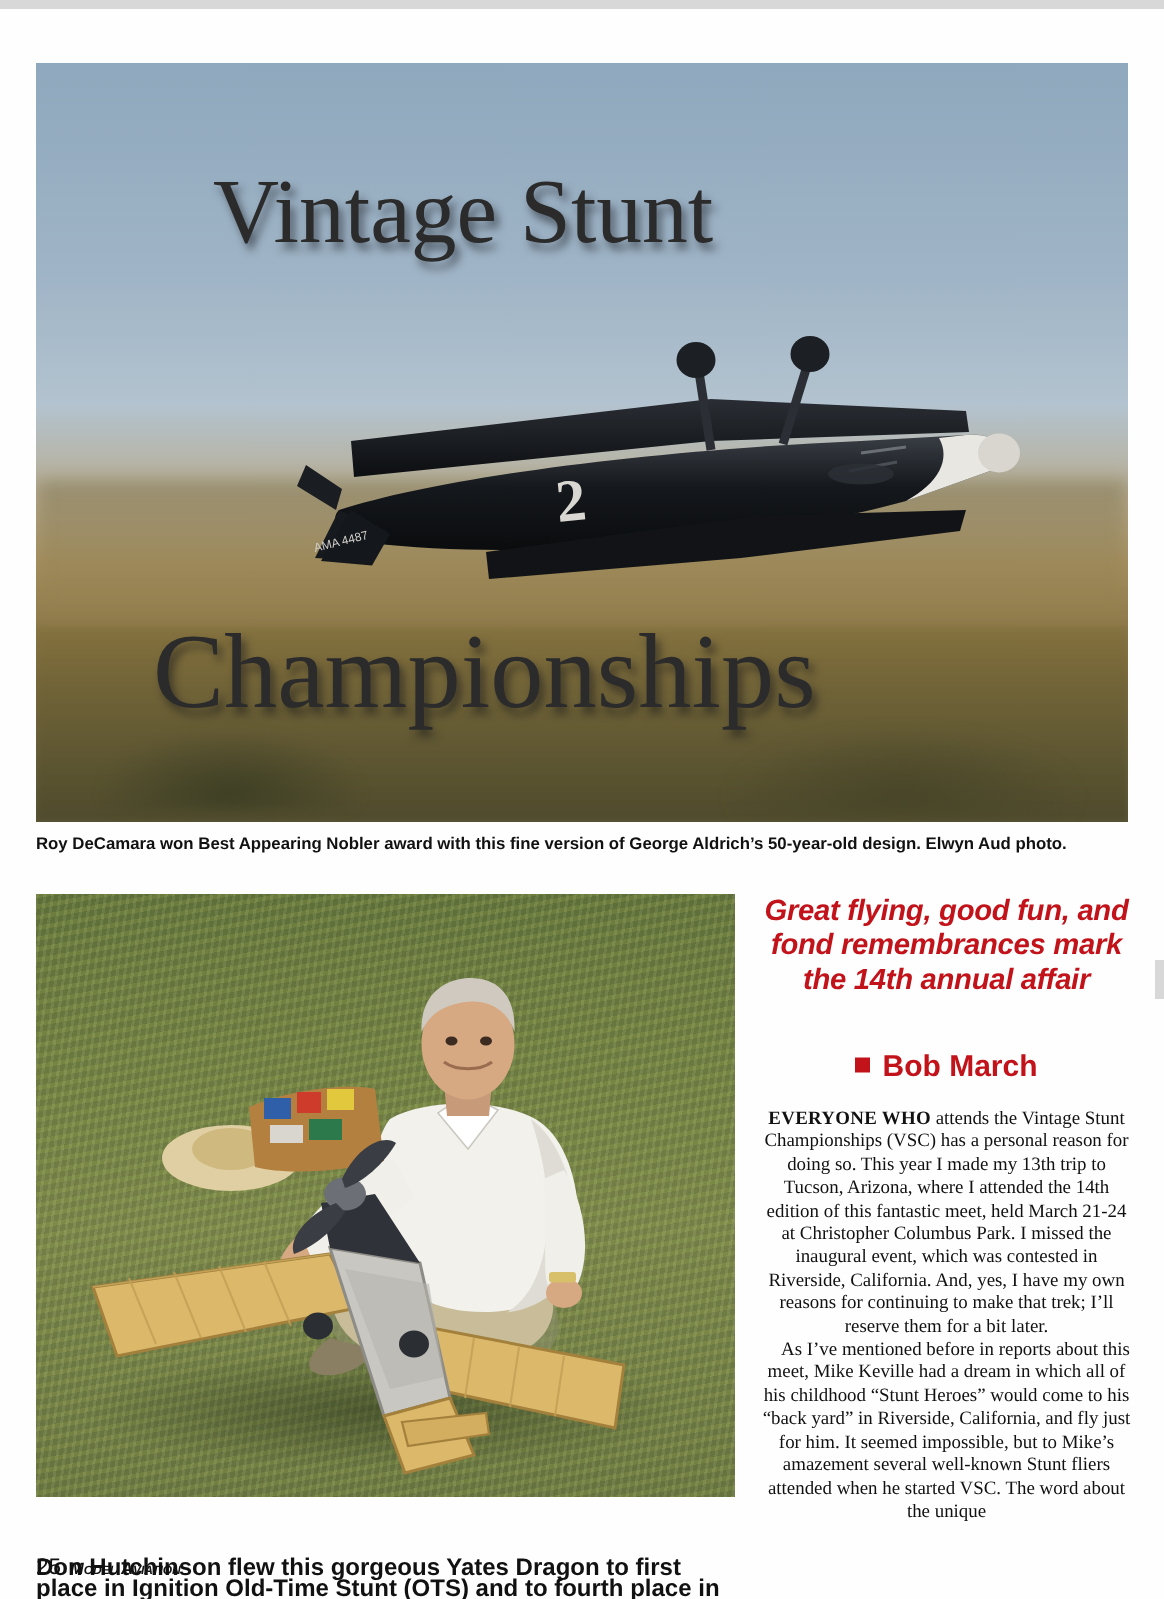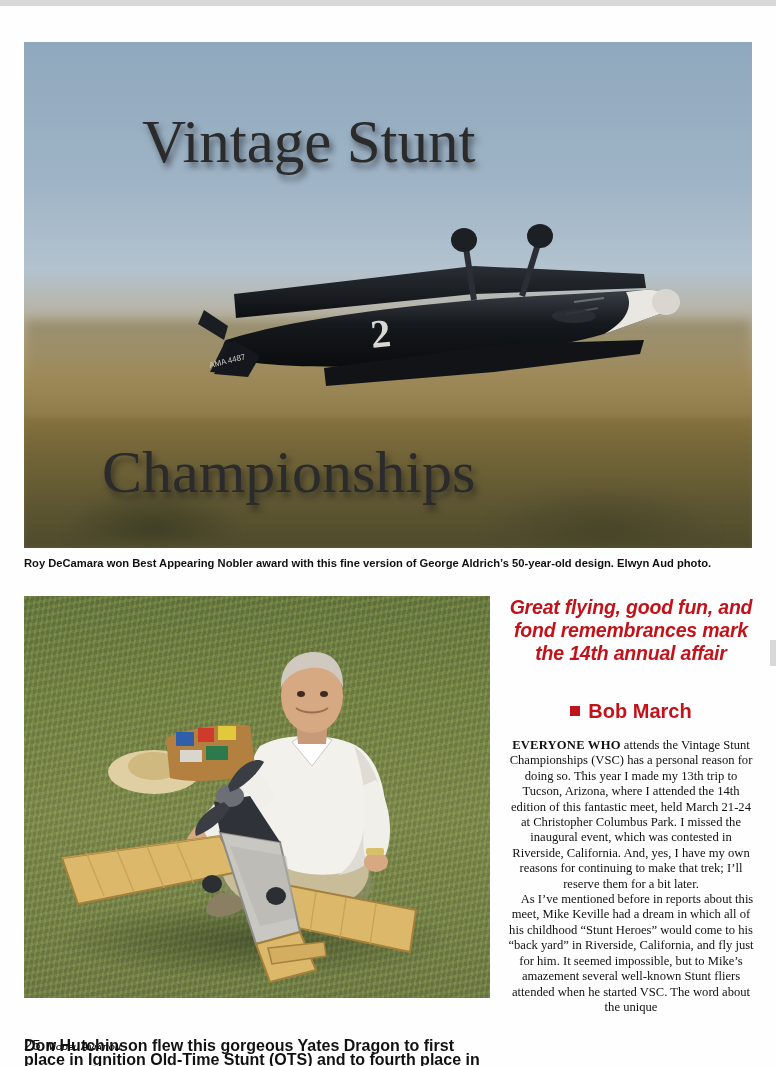--- a/index.html
+++ b/index.html
@@ -68,23 +68,22 @@
     white-space: nowrap;
   }
   #title-line1 {
     left: 106px; top: 58px;
     font-size: 61px;
     line-height: 84px;
     margin-left: 12px;
   }
   #title-line2 {
     left: 78px; top: 362px;
-    font-size: 60px;
+    font-size: 71px;
     line-height: 88px;
-    margin-top: 24px;
   }
 
   
   #plane { position: absolute; left: 150px; top: 180px; width: 520px; height: 200px; }
 
   
   #hero-caption {
     position: absolute;
     left: 24px; top: 556px;
     width: 722px;

